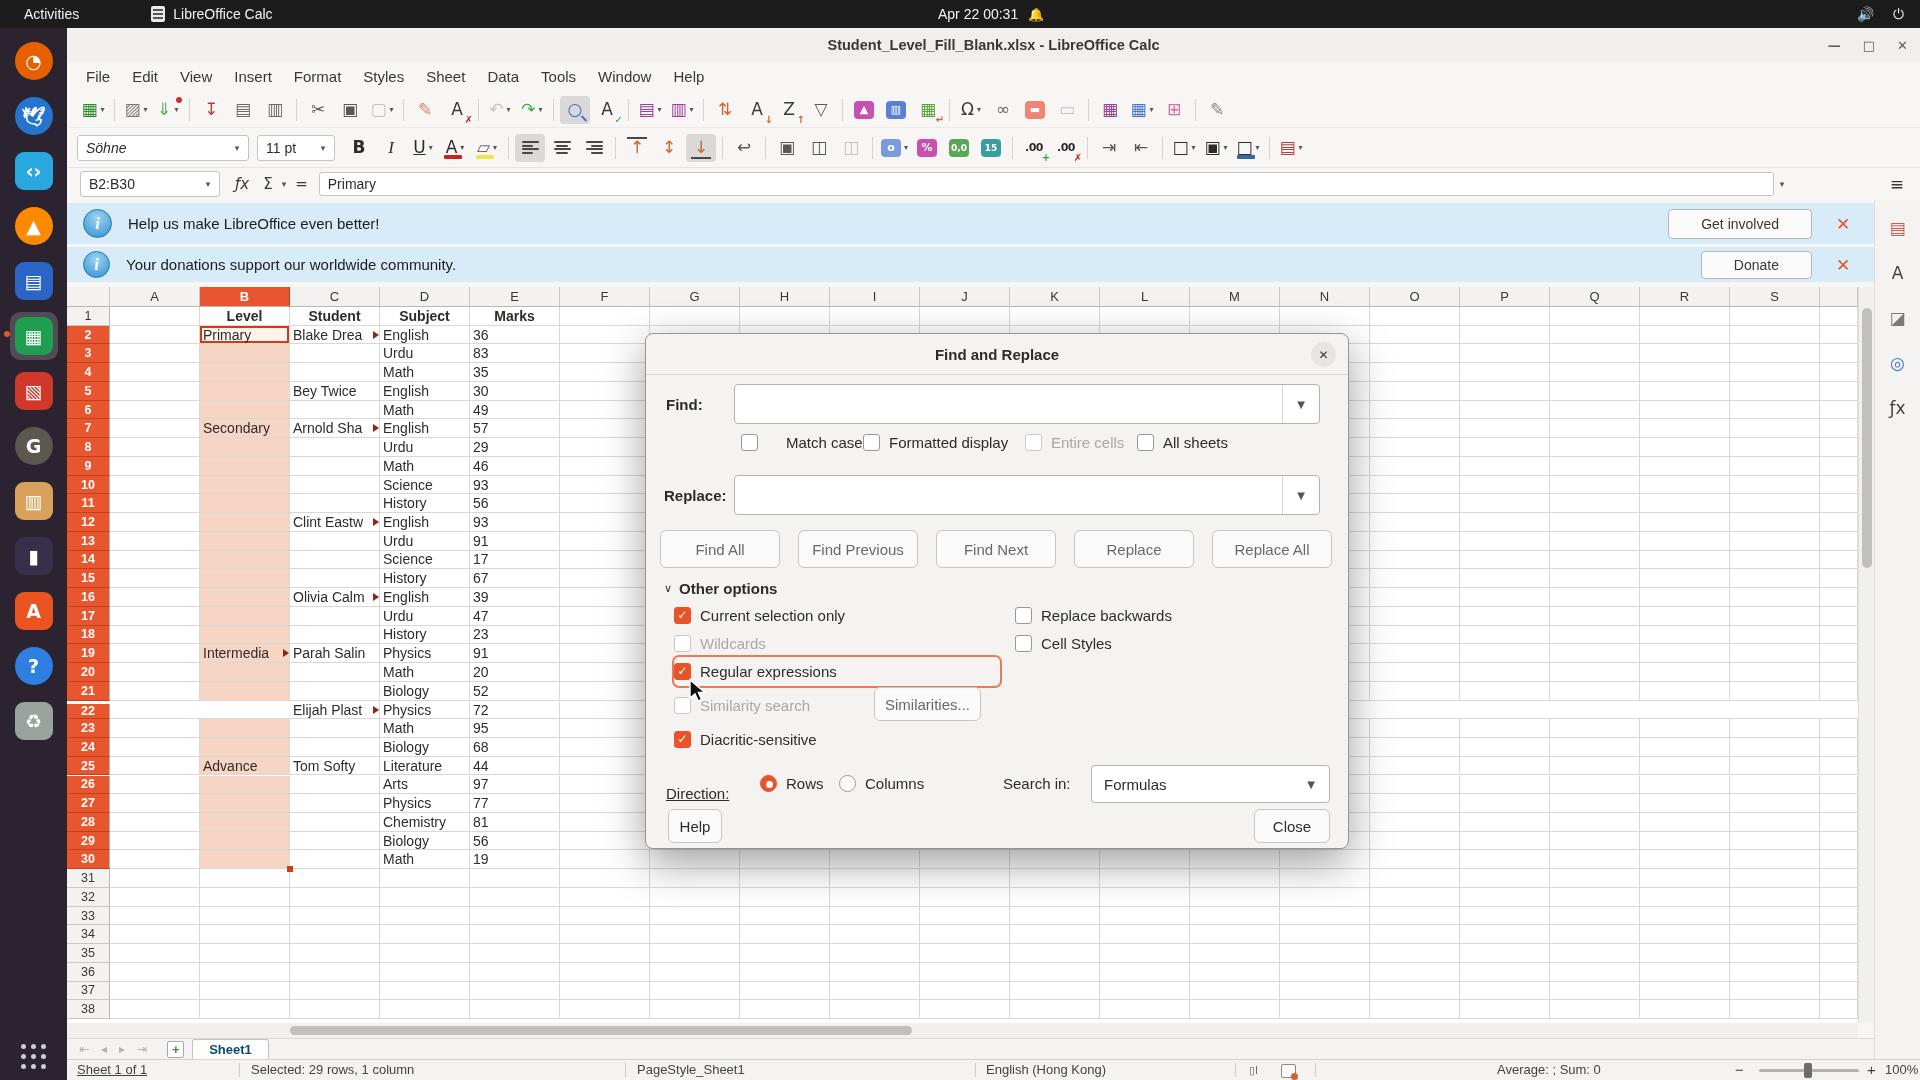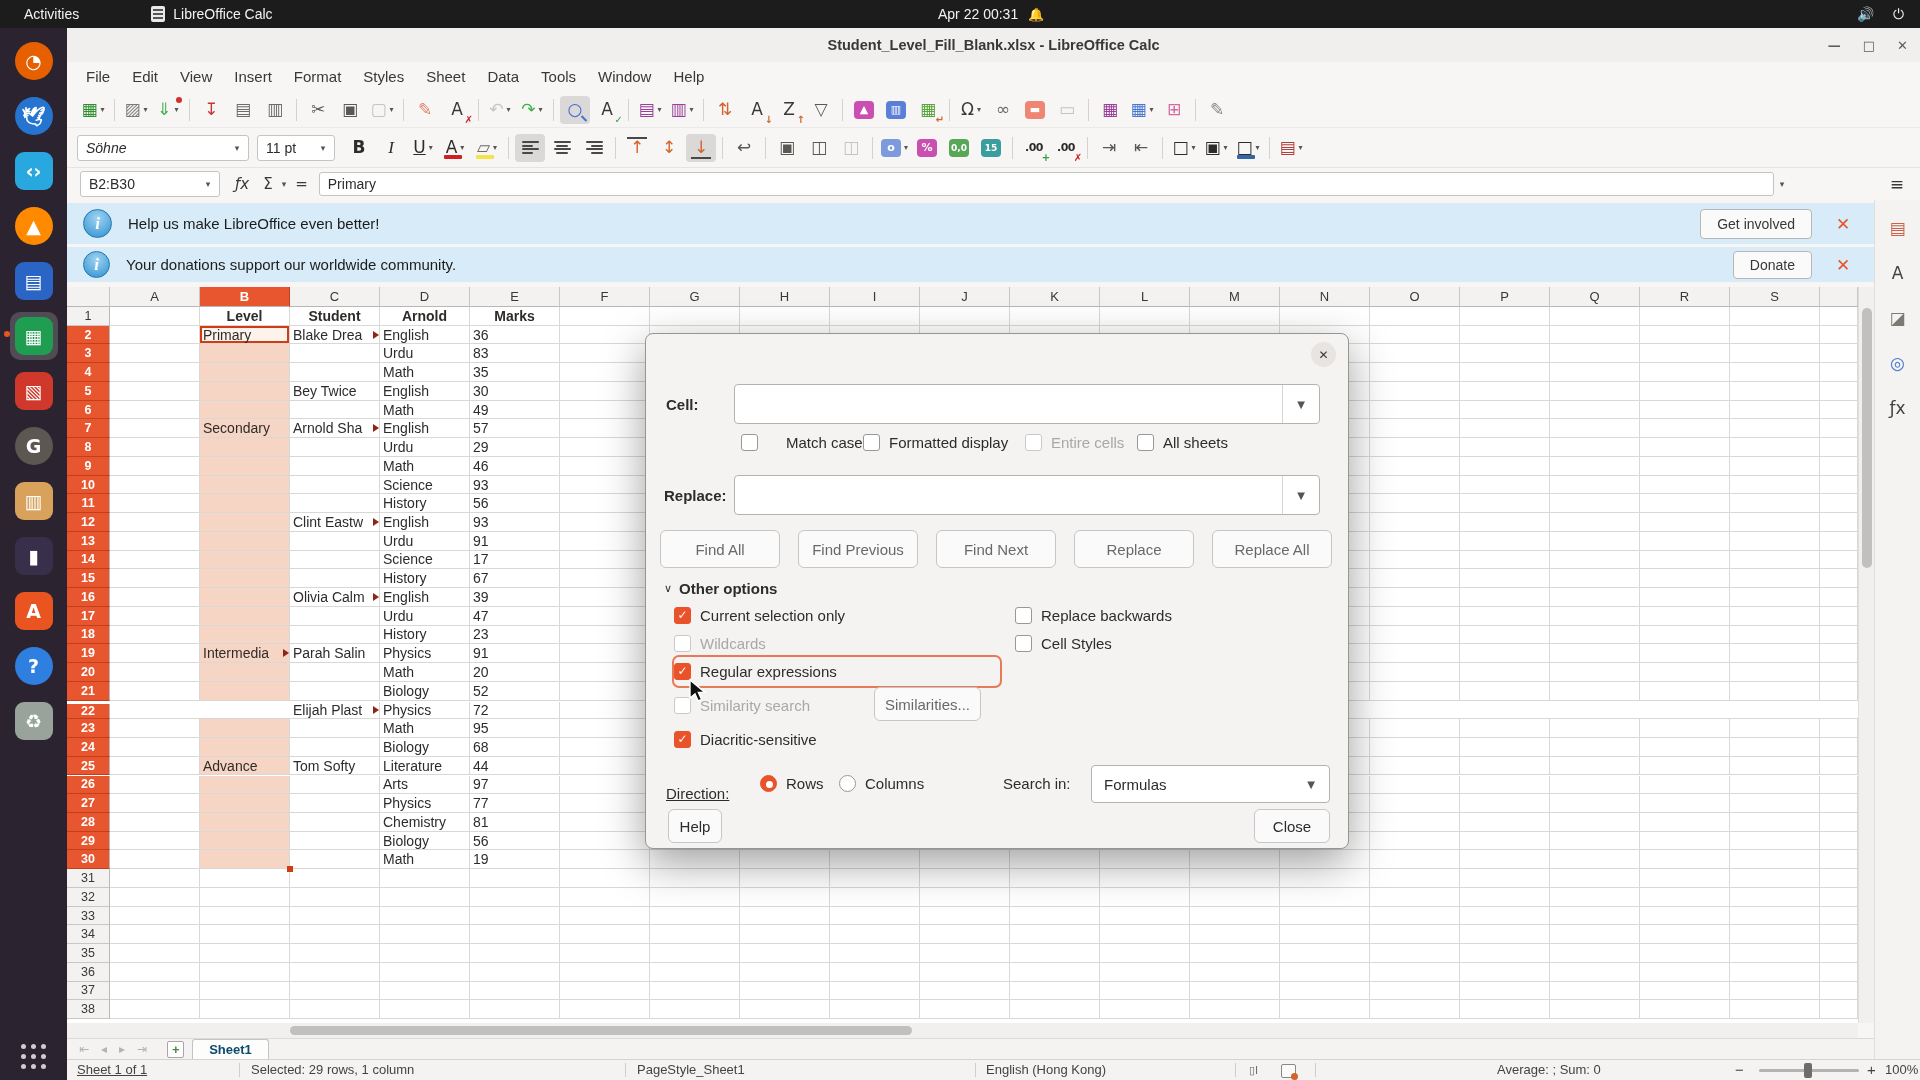--- a/index.html
+++ b/index.html
@@ -81,21 +81,21 @@
   #fbexpand{margin-left:6px;font-family:"DejaVu Sans",sans-serif;font-size:9px;color:#555;}
   #sbtoggle{margin-left:auto;margin-right:16px;font-size:17px;color:#3a3836;}
 
   
   .notif{position:absolute;left:0;width:1807px;height:41px;background:#d7ecf8;display:flex;align-items:center;}
   .infoicon{margin-left:16px;width:27px;height:27px;border-radius:50%;flex:0 0 auto;
     background:radial-gradient(circle at 50% 30%,#9fd4f2,#2f8fd0);border:1px solid #2277ad;
     color:#fff;font-weight:bold;font-style:italic;font-size:17px;display:flex;align-items:center;justify-content:center;font-family:"Liberation Serif",serif;}
   .notif .ntext{margin-left:16px;font-size:15px;color:#1c1c1c;}
   .nbtn{position:absolute;height:28px;background:#fbfafa;border:1px solid #b8b6b4;border-radius:4px;
-    display:flex;align-items:center;padding:0 16px;font-size:14px;color:#3a3836;}
+    display:flex;align-items:center;padding:0 32px;font-size:14px;color:#3a3836;}
   .nclose{position:absolute;width:22px;text-align:center;font-family:"DejaVu Sans",sans-serif;
     font-size:17px;font-weight:bold;color:#e8552c;}
 
   
   #gridwrap{position:absolute;left:0;top:259px;width:1791px;height:736px;background:#fff;overflow:hidden;}
   #chead{position:absolute;left:0;top:0;height:20px;display:flex;}
   .ch{width:90px;height:20px;box-sizing:border-box;background:#f3f2f1;border-right:1px solid #c9c7c5;border-bottom:1px solid #b9b7b5;
     font-size:13px;color:#3a3836;display:flex;align-items:center;justify-content:center;}
   .ch.corner{width:43px;background:#f3f2f1;}
   .ch.selhead{background:#e7562e;color:#fff;font-weight:bold;border-right-color:#c23f1c;}
@@ -588,21 +588,21 @@
           <div class="grow" style="top: 20px;">
             <div class="rn">1</div>
             <div class="cell"></div>
             <div class="cell hd">
               <span>Level</span>
             </div>
             <div class="cell hd">
               <span>Student</span>
             </div>
             <div class="cell hd">
-              <span>Arnold</span>
+              <span>Subject</span>
             </div>
             <div class="cell hd">
               <span>Marks</span>
             </div>
             <div class="cell"></div>
             <div class="cell"></div>
             <div class="cell"></div>
             <div class="cell"></div>
             <div class="cell"></div>
             <div class="cell"></div>
@@ -1659,23 +1659,26 @@
       <span class="sitem" style="left:1430px;">Average: ; Sum: 0</span>
       <span class="sitem" style="left:1668px;font-size:15px;">−</span>
       <span id="zoomtrack">
           <span id="zoomhandle"></span>
         </span>
       <span class="sitem" style="left:1800px;font-size:15px;">+</span>
       <span class="sitem" style="left:1818px;">100%</span>
     </div>
 
     <div id="dialog">
+      <div id="dtitle">
+        <span>Find and Replace</span>
+      </div>
       <span id="dclose">✕</span>
 
-      <span class="dlabel" style="left:20px;top:62px;">Cell:</span>
+      <span class="dlabel" style="left:20px;top:62px;">Find:</span>
       <div class="dcombo" style="left:88px;top:50px;width:586px;height:40px;">
         <span class="dval"></span>
         <span class="dcar">▼</span>
       </div>
       <div id="searchopts">
           <div class="cbrow" style="left: 95px; top: 99px; gap: 28px;">
             <span class="cbox"></span>
             <span class="cblab">Match case</span>
           </div>
           <div class="cbrow" style="left: 217px; top: 99px;">

